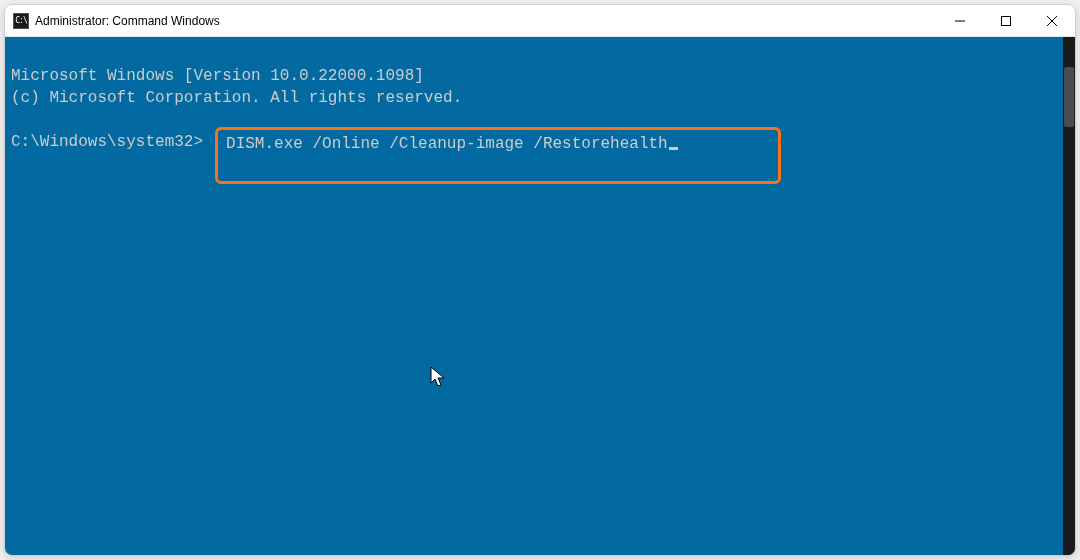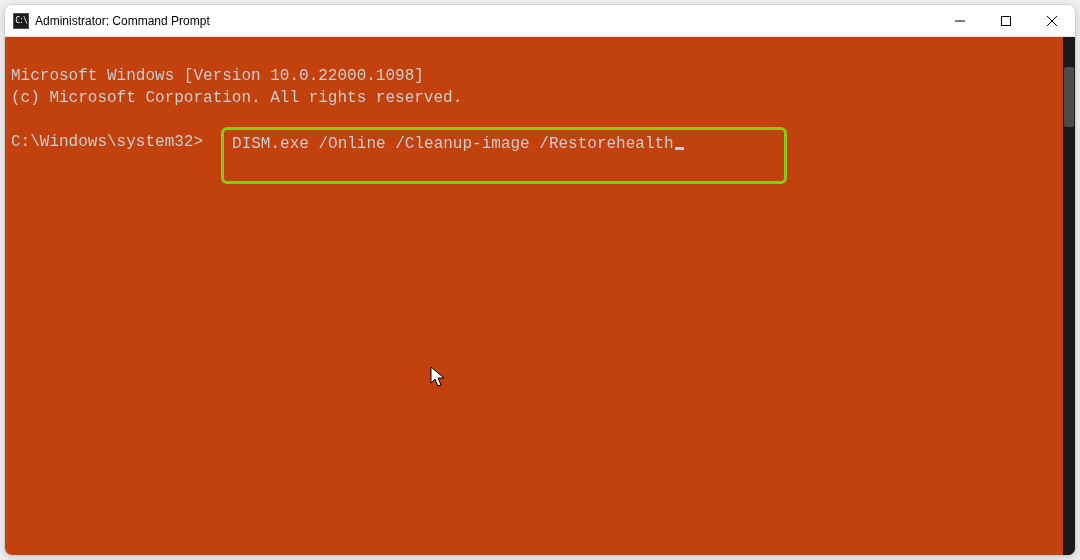--- a/index.html
+++ b/index.html
@@ -66,38 +66,38 @@
       justify-content: center;
       background: transparent;
       border: none;
       color: #000;
     }
     .win-btn svg { stroke: currentColor; }
     .terminal-wrap {
       position: relative;
       width: 100%;
       height: calc(100% - 32px);
-      background: #c2410c;
+      background: #0369a1;
     }
     .terminal {
       position: absolute;
       left: 0; top: 0; right: 10px; bottom: 0;
       padding: 6px 0 6px 6px;
       font-family: Consolas, "Courier New", monospace;
       font-size: 16px;
       line-height: 22px;
       color: #cccccc;
       white-space: pre;
     }
     .prompt-line { display: flex; align-items: flex-start; gap: 12px; }
     .highlight-box {
-      border: 3px solid #84cc16;
+      border: 3px solid #f97316;
       border-radius: 6px;
       padding: 3px 100px 26px 8px;
-      margin-left: 6px;
+      margin-left: 0;
       margin-top: -4px;
       display: inline-block;
     }
     .cursor {
       display: inline-block;
       width: 9px;
       height: 3px;
       background: #cccccc;
       vertical-align: -2px;
       margin-left: 1px;
@@ -126,21 +126,21 @@
     }
   </style>
 </head>
 <body>
 
 <div class="window">
 
   <div class="titlebar">
     <div class="titlebar-left">
       <div class="app-icon">C:\</div>
-      <div class="title-text">Administrator: Command Prompt</div>
+      <div class="title-text">Administrator: Command Windows</div>
     </div>
     <div class="titlebar-right">
       <button class="win-btn">
         <svg width="10" height="10" viewBox="0 0 10 10">
             <path d="M0 5 H10" stroke-width="1" fill="none"></path>
           </svg>
       </button>
       <button class="win-btn">
         <svg width="10" height="10" viewBox="0 0 10 10">
             <rect x="0.5" y="0.5" width="9" height="9" stroke-width="1" fill="none"></rect>

